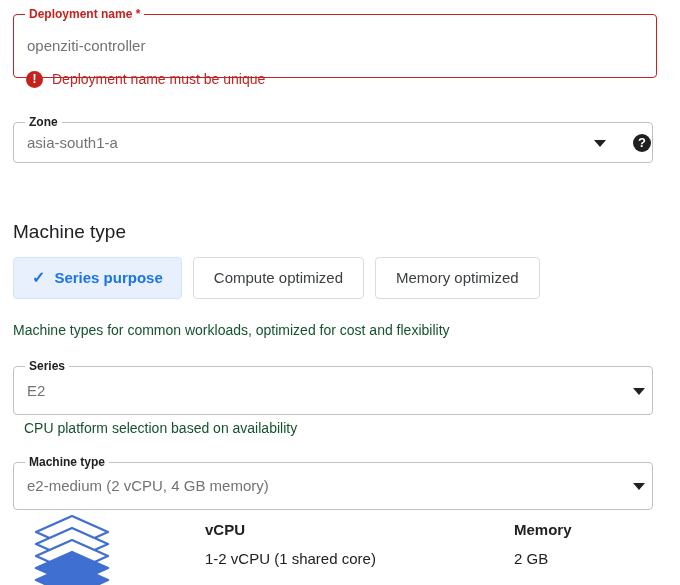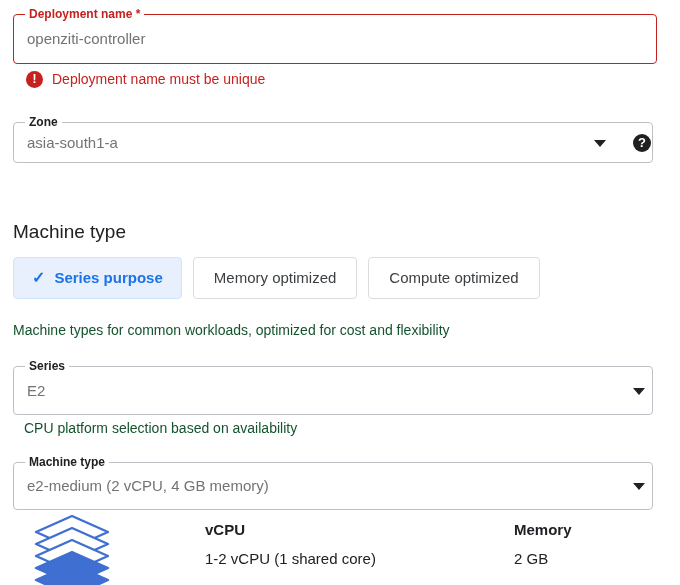--- a/index.html
+++ b/index.html
@@ -181,21 +181,21 @@
     position: absolute;
     left: 28px;
     top: 512px;
     width: 88px;
     height: 73px;
   }
 </style>
 </head>
 <body>
 
-<div class="field error" style="left:13px; top:14px; width:644px; height:50px;">
+<div class="field error" style="left:13px; top:14px; width:644px; height:64px;">
   <div class="notch">
     <span>Deployment name</span>
     <span class="req">*</span>
   </div>
   <div class="value">openziti-controller</div>
 </div>
 
 <div class="error-row">
   <span class="error-icon">!</span>
   <span class="error-text">Deployment name must be unique</span>
@@ -209,24 +209,24 @@
 </div>
 
 <div class="section-title" style="top:220px;">Machine type</div>
 
 <div class="seg-group">
   <div class="seg-btn selected">
     <span class="seg-check">✓</span>
     <span>Series purpose</span>
   </div>
   <div class="seg-btn">
+    <span>Compute optimized</span>
+  </div>
+  <div class="seg-btn">
     <span>Memory optimized</span>
-  </div>
-  <div class="seg-btn">
-    <span>Compute optimized</span>
   </div>
 </div>
 
 <div class="helper" style="left:13px; top:321px;">Machine types for common workloads, optimized for cost and flexibility</div>
 
 <div class="field" style="left:13px; top:366px; width:640px; height:49px;">
   <div class="notch">Series</div>
   <div class="value">E2</div>
   <span class="chevron" style="left:619px;"></span>
 </div>

